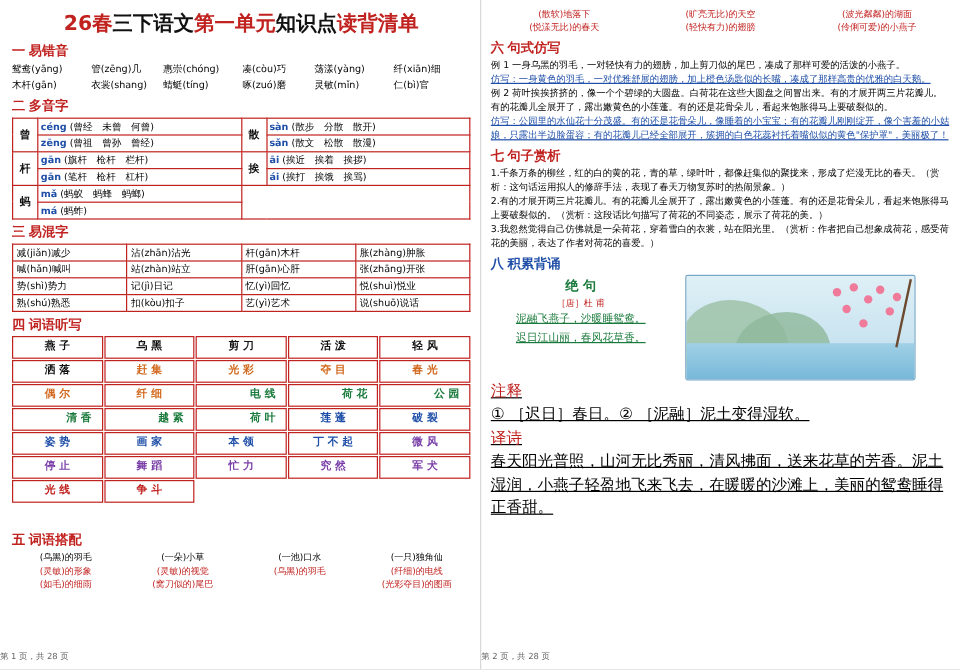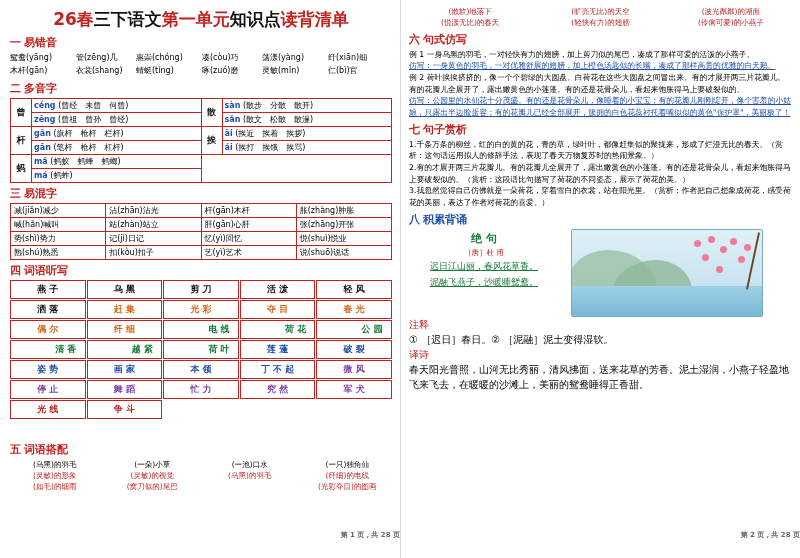--- a/index.html
+++ b/index.html
@@ -51,22 +51,22 @@
   .poem-title{text-align:center;color:#1a7a3c;font-size:11px;font-weight:bold;margin:2px 0;}
   .poem-meta{font-size:7.5px;color:#c0221f;text-align:center;}
   .poem-line{font-size:9px;color:#1a7a3c;text-decoration:underline;text-align:center;line-height:1.8;}
   .pic{width:190px;height:86px;border:1px solid #7aa9c8;border-radius:2px;position:relative;overflow:hidden;background:linear-gradient(#dff0f6 0%,#cfe7f2 45%,#bcdcec 100%);}
   .pic .mtn{position:absolute;left:-5px;top:20px;width:90px;height:55px;background:#9fc3a8;border-radius:50% 60% 0 0/70% 80% 0 0;opacity:.85;}
   .pic .mtn2{position:absolute;left:40px;top:30px;width:80px;height:48px;background:#8fb89a;border-radius:60% 50% 0 0/80% 70% 0 0;opacity:.8;}
   .pic .water{position:absolute;left:0;bottom:0;width:100%;height:30px;background:linear-gradient(#9fd0e6,#78b8d8);}
   .pic .blossom{position:absolute;right:6px;top:4px;width:70px;height:60px;}
   .pic .bl{position:absolute;width:7px;height:7px;background:#ef7a9a;border-radius:50%;}
   .pic .branch{position:absolute;right:8px;top:2px;width:2px;height:58px;background:#6b4a2f;transform:rotate(12deg);}
-  .foot{position:absolute;bottom:18px;width:100%;text-align:right;font-size:7px;color:#666;left:0;font-weight:bold;}
-  .note{font-size:10px;line-height:1.5;}
+  .foot{position:absolute;bottom:6px;width:100%;text-align:left;font-size:7px;color:#666;left:0;}
+  .note{font-size:13px;line-height:1.5;text-decoration:underline;}
   .ex{font-size:7.8px;line-height:1.5;}
 </style>
 </head>
 <body>
 
 <div class="sheet">
 
   <div class="page page-left">
 
     <div class="title">
@@ -276,22 +276,22 @@
 
     <div class="sec blue">
       <span class="num">八</span>
       <span class="nm">积累背诵</span>
     </div>
 
     <div class="poem-box">
       <div class="poem-left">
         <div class="poem-title">绝 句</div>
         <div class="poem-meta">［唐］杜 甫</div>
+        <div class="poem-line">泥融飞燕子，沙暖睡鸳鸯。</div>
         <div class="poem-line">迟日江山丽，春风花草香。</div>
-        <div class="poem-line">泥融飞燕子，沙暖睡鸳鸯。</div>
       </div>
       <div class="pic">
         <div class="mtn"></div>
         <div class="mtn2"></div>
         <div class="water"></div>
         <div class="branch"></div>
         <div class="blossom">
           <div class="bl" style="left:8px;top:6px"></div>
           <div class="bl" style="left:22px;top:2px"></div>
           <div class="bl" style="left:34px;top:12px"></div>

